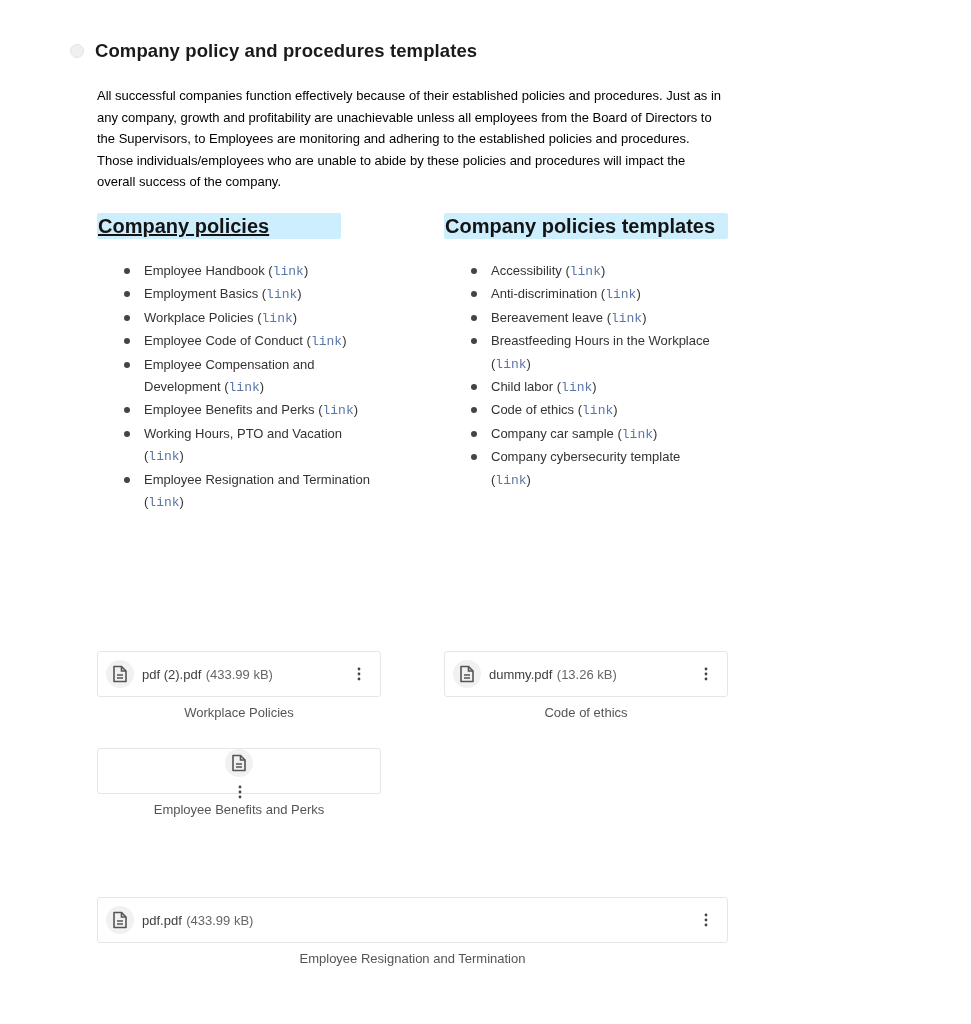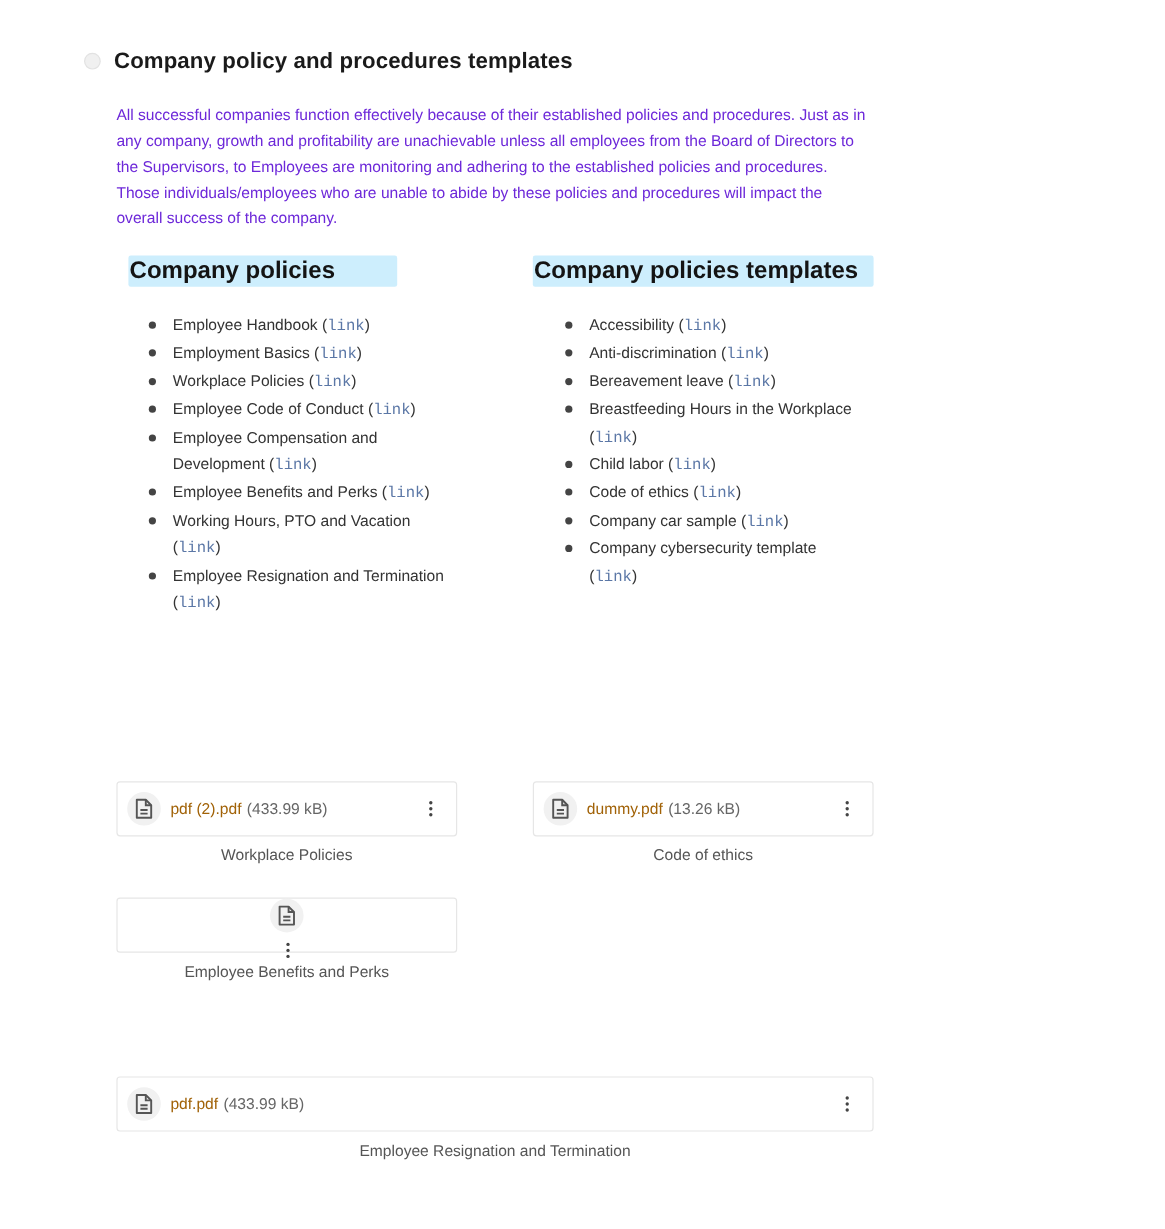--- a/index.html
+++ b/index.html
@@ -21,21 +21,21 @@
       background: #f0f0f0; border: 1px solid #e2e2e2;
       margin-right: 11px;
     }
     .page-title {
       font-size: 18.5px; font-weight: bold; color: #1a1a1a;
       letter-spacing: 0.1px;
     }
 
     .intro {
       position: absolute; left: 97px; top: 85px; width: 630px;
-      font-size: 13px; line-height: 21.5px; color: #6d28d9;
+      font-size: 13px; line-height: 21.5px; color: #000000;
     }
 
     .heading {
       position: absolute; height: 26px;
       background: #cdeefd; border-radius: 2px;
       font-size: 20px; font-weight: bold; color: #141414;
       padding-left: 1px; line-height: 26px;
     }
     .heading em { font-style: italic; }
 
@@ -53,21 +53,21 @@
     .file-card {
       position: absolute; height: 46px;
       border: 1px solid #e6e6e6; border-radius: 3px; background: #fff;
       display: flex; align-items: center; padding-left: 8px;
     }
     .file-icon {
       width: 28px; height: 28px; border-radius: 50%;
       background: #f1f1f1; display: flex; align-items: center; justify-content: center;
       margin-right: 8px; flex-shrink: 0;
     }
-    .file-name { font-size: 13px; color: #a16207; white-space: nowrap; }
+    .file-name { font-size: 13px; color: #404040; white-space: nowrap; }
     .file-size { font-size: 13px; color: #666; white-space: nowrap; }
     .file-text { flex: 1; overflow: hidden; white-space: nowrap; text-overflow: ellipsis; }
     .kebab {
       width: 30px; height: 30px; display: flex; align-items: center; justify-content: center;
       margin-right: 6px; flex-shrink: 0; cursor: pointer;
     }
     .caption {
       position: absolute; font-size: 13px; color: #555; text-align: center;
     }
   </style>
@@ -76,21 +76,21 @@
 
 <div class="page">
 
   <div class="title-row">
     <span class="radio"></span>
     <h1 class="page-title">Company policy and procedures templates</h1>
   </div>
 
   <p class="intro">All successful companies function effectively because of their established policies and procedures. Just as in any company, growth and profitability are unachievable unless all employees from the Board of Directors to the Supervisors, to Employees are monitoring and adhering to the established policies and procedures. Those individuals/employees who are unable to abide by these policies and procedures will impact the overall success of the company.</p>
 
-  <h2 class="heading" style="left:107px; top:213px; width:224px;">Company policies</h2>
+  <h2 class="heading" style="left:97px; top:213px; width:244px;text-decoration:underline;">Company policies</h2>
   <ul class="list" style="left:124px; top:260px; width:250px;">
     <li><span>Employee Handbook</span> (<a class="link">link</a>)</li>
     <li><span>Employment Basics</span> (<a class="link">link</a>)</li>
     <li><span>Workplace Policies</span> (<a class="link">link</a>)</li>
     <li><span>Employee Code of Conduct</span> (<a class="link">link</a>)</li>
     <li><span>Employee Compensation and Development</span> (<a class="link">link</a>)</li>
     <li><span>Employee Benefits and Perks</span> (<a class="link">link</a>)</li>
     <li><span>Working Hours, PTO and Vacation</span> (<a class="link">link</a>)</li>
     <li><span>Employee Resignation and Termination</span> (<a class="link">link</a>)</li>
   </ul>

